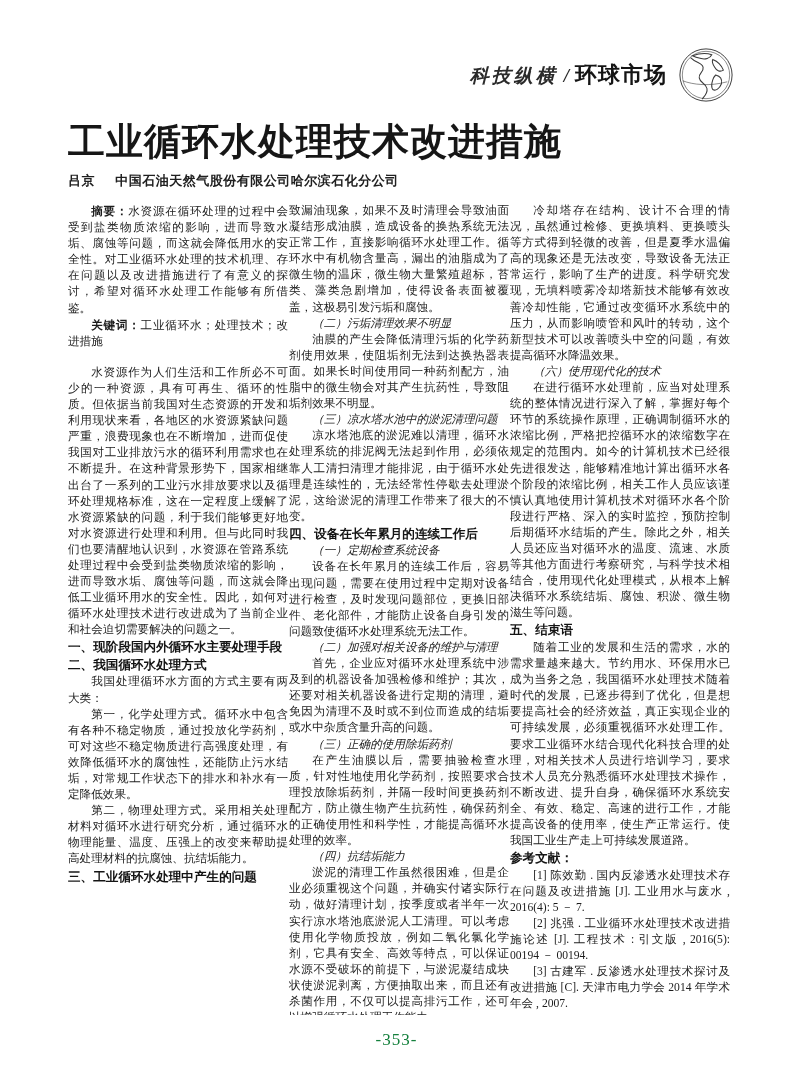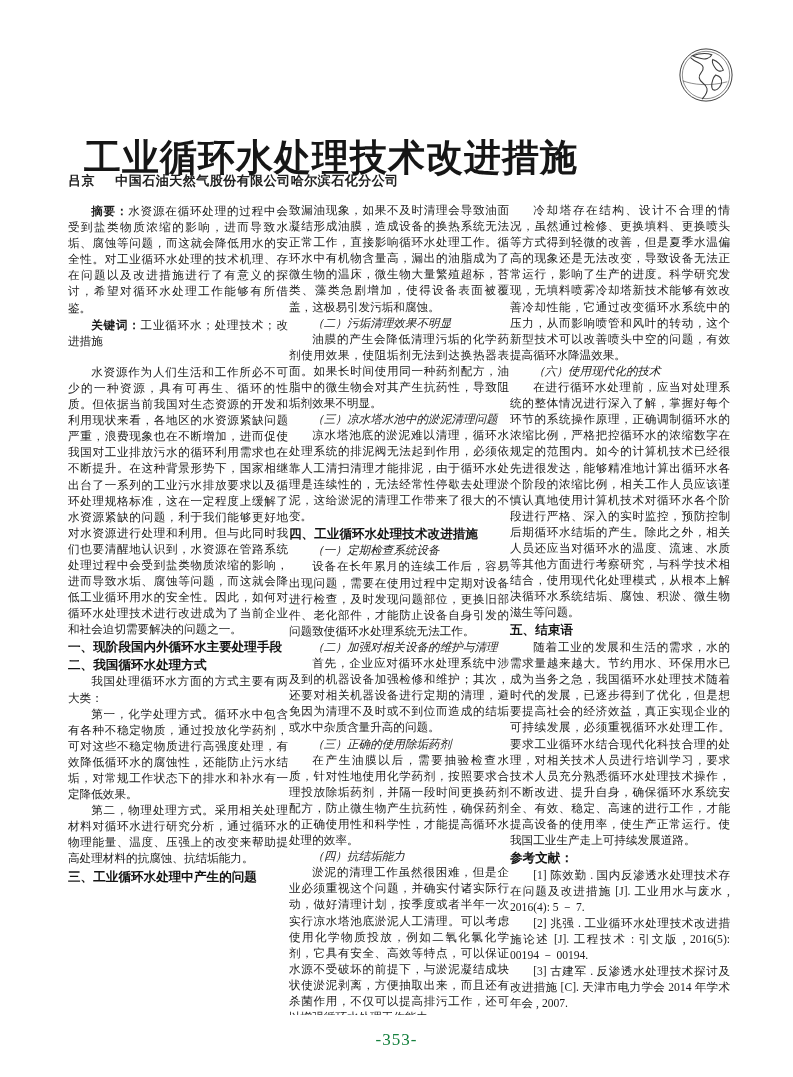--- a/index.html
+++ b/index.html
@@ -22,21 +22,21 @@
   .journal-bold{
     font-family:"Liberation Sans","DejaVu Sans",sans-serif;
     font-weight:bold;font-size:22px;letter-spacing:1px;color:#141414;
   }
   .globe{width:58px;height:58px;flex:0 0 auto;}
   
   .article-title{
     position:absolute;left:68px;top:120px;width:560px;
     font-family:"Liberation Sans","DejaVu Sans",sans-serif;
     font-weight:bold;font-size:37px;line-height:44px;letter-spacing:1px;color:#161616;
-    margin:16px;
+    margin:0;
   }
   .author-line{
     position:absolute;left:68px;top:172px;width:600px;
     font-family:"Liberation Sans","DejaVu Sans",sans-serif;
     font-weight:bold;font-size:13px;color:#202020;letter-spacing:0.5px;
   }
   .author-line .affil{margin-left:16px;}
   
   .columns{
     position:absolute;left:68px;top:203px;width:662px;height:812px;
@@ -67,20 +67,25 @@
     font-size:17px;letter-spacing:1px;color:#15803d;
     font-family:"Liberation Serif","DejaVu Serif",serif;
   }
 </style>
 </head>
 <body>
 
 <div class="page">
 
   <div class="journal-header">
+    <span class="journal-name">
+      <span class="journal-script">科技纵横</span>
+      <span class="journal-sep">/</span>
+      <span class="journal-bold">环球市场</span>
+    </span>
     <svg class="globe" viewBox="0 0 60 60" fill="none" stroke="#3a3a3a" stroke-width="1">
       <circle cx="30" cy="30" r="27"></circle>
       <circle cx="30" cy="30" r="24.5" stroke-width="0.6"></circle>
       <path d="M14 12 C20 18, 26 17, 27 22 C28 27, 22 28, 23 33 C24 39, 30 38, 31 44 C32 49, 28 52, 26 55" stroke-width="1.1"></path>
       <path d="M16 10 C22 8, 30 7, 36 9 C34 13, 29 14, 25 13 C21 12, 18 11, 16 10 Z" stroke-width="1.1"></path>
       <path d="M37 14 C42 16, 46 20, 48 25 C45 27, 41 26, 39 22 C37 19, 36 16, 37 14 Z" stroke-width="1.1"></path>
       <path d="M40 30 C44 31, 47 34, 46 39 C44 44, 40 47, 37 45 C35 42, 36 38, 37 35 C38 32, 39 31, 40 30 Z" stroke-width="1.1"></path>
       <path d="M6 36 C16 40, 34 42, 52 37" stroke-width="0.6"></path>
     </svg>
   </div>
@@ -102,21 +107,21 @@
         <p class="para">第一，化学处理方式。循环水中包含有各种不稳定物质，通过投放化学药剂，可对这些不稳定物质进行高强度处理，有效降低循环水的腐蚀性，还能防止污水结垢，对常规工作状态下的排水和补水有一定降低效果。</p>
         <p class="para">第二，物理处理方式。采用相关处理材料对循环水进行研究分析，通过循环水物理能量、温度、压强上的改变来帮助提高处理材料的抗腐蚀、抗结垢能力。</p>
         <h3 class="sec-heading">三、工业循环水处理中产生的问题</h3>
       </div>
     <div class="col">
         <p class="para noindent">致漏油现象，如果不及时清理会导致油面凝结形成油膜，造成设备的换热系统无法正常工作，直接影响循环水处理工作。循环水中有机物含量高，漏出的油脂成为了微生物的温床，微生物大量繁殖超标，苔类、藻类急剧增加，使得设备表面被覆盖，这极易引发污垢和腐蚀。</p>
         <p class="sub-heading">（二）污垢清理效果不明显</p>
         <p class="para">油膜的产生会降低清理污垢的化学药剂使用效果，使阻垢剂无法到达换热器表面。如果长时间使用同一种药剂配方，油脂中的微生物会对其产生抗药性，导致阻垢剂效果不明显。</p>
         <p class="sub-heading">（三）凉水塔水池中的淤泥清理问题</p>
         <p class="para">凉水塔池底的淤泥难以清理，循环水处理系统的排泥阀无法起到作用，必须依靠人工清扫清理才能排泥，由于循环水处理是连续性的，无法经常性停歇去处理淤泥，这给淤泥的清理工作带来了很大的不变。</p>
-        <h3 class="sec-heading">四、工业循环水处理技术改进措施</h3>
+        <h3 class="sec-heading">四、设备在长年累月的连续工作后</h3>
         <p class="sub-heading">（一）定期检查系统设备</p>
         <p class="para">设备在长年累月的连续工作后，容易出现问题，需要在使用过程中定期对设备进行检查，及时发现问题部位，更换旧部件、老化部件，才能防止设备自身引发的问题致使循环水处理系统无法工作。</p>
         <p class="sub-heading">（二）加强对相关设备的维护与清理</p>
         <p class="para">首先，企业应对循环水处理系统中涉及到的机器设备加强检修和维护；其次，还要对相关机器设备进行定期的清理，避免因为清理不及时或不到位而造成的结垢或水中杂质含量升高的问题。</p>
         <p class="sub-heading">（三）正确的使用除垢药剂</p>
         <p class="para">在产生油膜以后，需要抽验检查水质，针对性地使用化学药剂，按照要求合理投放除垢药剂，并隔一段时间更换药剂配方，防止微生物产生抗药性，确保药剂的正确使用性和科学性，才能提高循环水处理的效率。</p>
         <p class="sub-heading">（四）抗结垢能力</p>
         <p class="para">淤泥的清理工作虽然很困难，但是企业必须重视这个问题，并确实付诸实际行动，做好清理计划，按季度或者半年一次实行凉水塔池底淤泥人工清理。可以考虑使用化学物质投放，例如二氧化氯化学剂，它具有安全、高效等特点，可以保证水源不受破坏的前提下，与淤泥凝结成块状使淤泥剥离，方便抽取出来，而且还有杀菌作用，不仅可以提高排污工作，还可以增强循环水处理工作能力。</p>
       </div>
     <div class="col">

